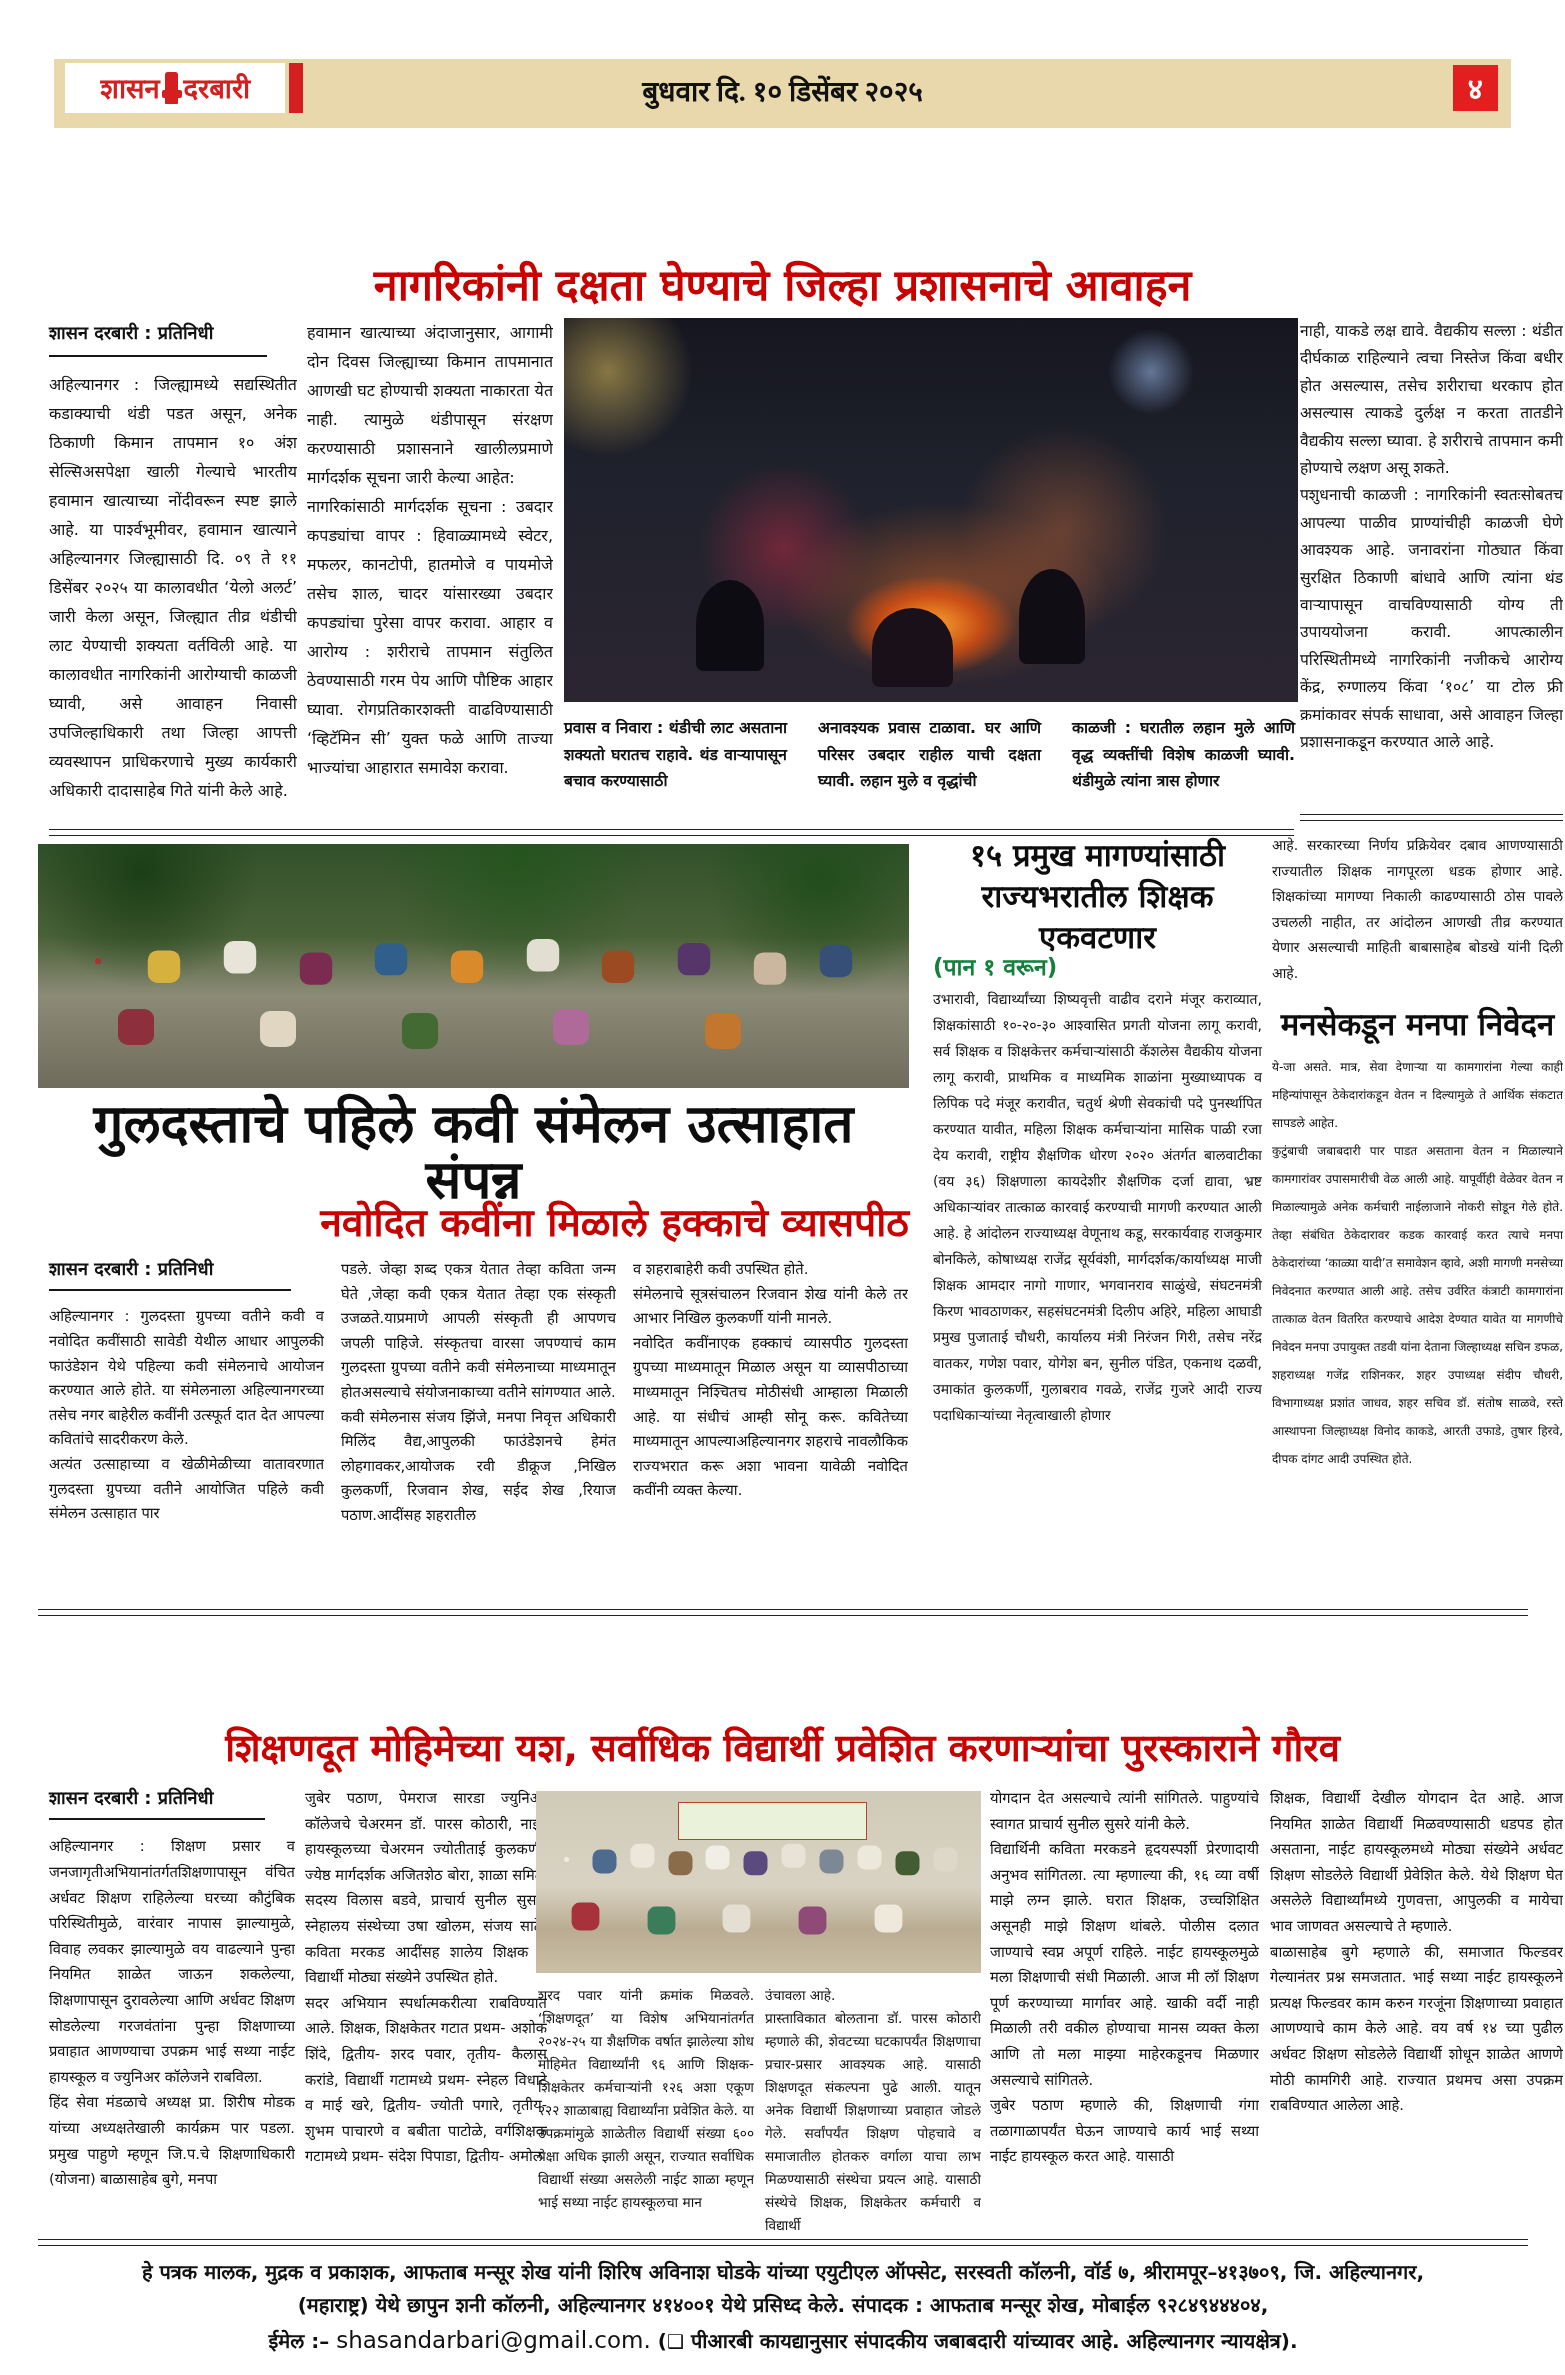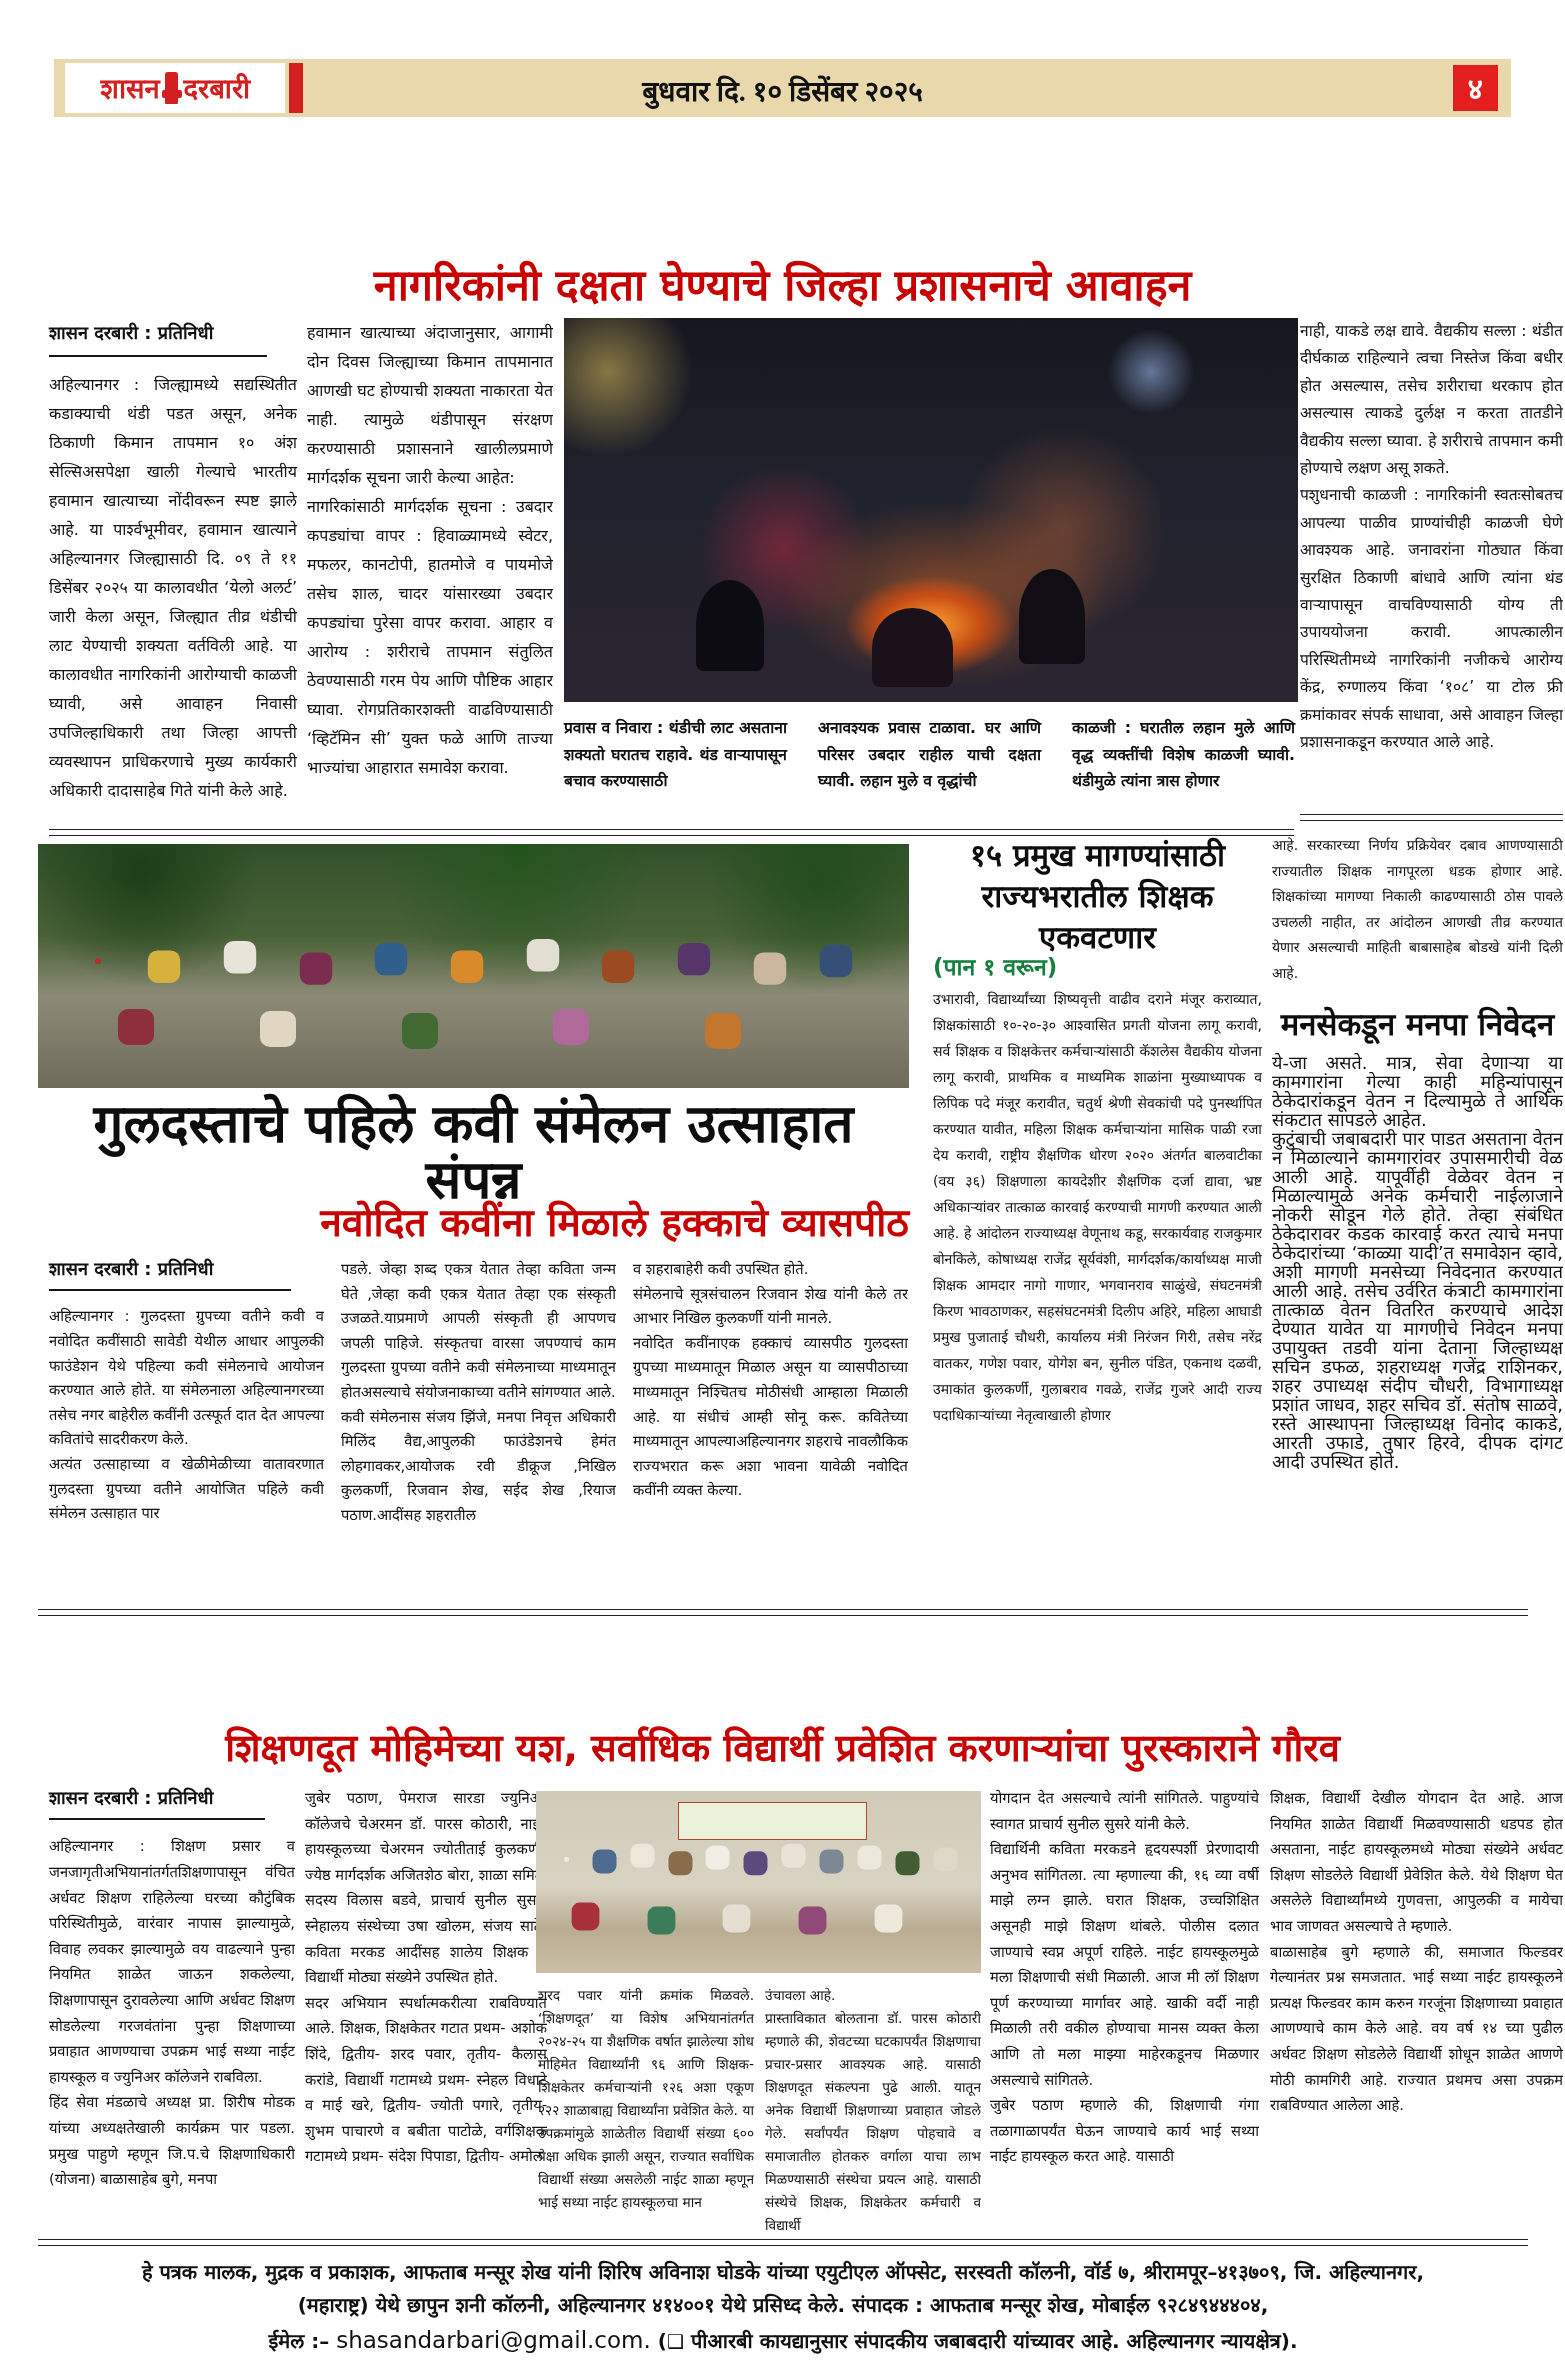--- a/index.html
+++ b/index.html
@@ -1,21 +1,21 @@
 <!DOCTYPE html>
 <html lang="mr" style="font-size:15px"><head>
 <meta charset="utf-8">
 <style>
   html,body{margin:0;padding:0;background:#ffffff;}
   .page{position:relative;width:1565px;height:2375px;background:#fff;overflow:hidden;
         font-family:"DejaVu Sans","Liberation Sans",sans-serif;color:#111;}
   .abs{position:absolute;}
 
   
-  .header-bar{left:54px;top:59px;width:1457px;height:58px;background:#e8d8ab;}
+  .header-bar{left:54px;top:59px;width:1457px;height:69px;background:#e8d8ab;}
   .logo-box{left:11.4px;top:3.8px;width:220px;height:50px;background:#fff;display:flex;align-items:center;justify-content:center;gap:5.7px;}
   .logo-text{color:#d31f1f;font-weight:800;font-size:27.4px;white-space:nowrap;}
   .throne{width:12.3px;height:32px;background:#d31f1f;border-radius:2.8px 2.8px 0.9px 0.9px;position:relative;}
   .throne:after{content:"";position:absolute;left:-3.8px;bottom:5.7px;width:20px;height:8.5px;background:#d31f1f;border-radius:1.9px;}
   .logo-red-bar{left:235px;top:3.8px;width:14px;height:50px;background:#d31f1f;}
   .header-date{left:0;top:12.3px;width:100%;text-align:center;font-size:28px;font-weight:700;font-family:Liberation Serif, serif;}
   .page-badge{right:13.2px;top:5.7px;width:45px;height:46px;background:#e31e1e;color:#fff;display:flex;align-items:center;justify-content:center;font-size:29px;font-weight:800;}
 
   
   .headline-xl{left:24.6px;top:132px;width:1516px;text-align:center;font-weight:800;font-size:70px;line-height:1.04;letter-spacing:-0.9px;color:#0d0d0d;}
@@ -62,21 +62,21 @@
   .g-cols{left:49px;top:1257px;width:859px;height:346px;display:flex;gap:17px;}
   .g-col{flex:1;font-size:14.7px;line-height:24.6px;}
 
   
   .t-headline{left:933px;top:835px;width:329px;text-align:center;font-weight:800;font-size:31px;line-height:1.33;color:#0d0d0d;}
   .t-note{left:933px;top:950px;width:329px;font-weight:800;font-size:23px;color:#15803d;}
   .t-col1{left:933px;top:986px;width:329px;height:617px;font-size:14px;line-height:26px;}
   .t-col2{left:1272px;top:833px;width:291px;height:770px;overflow:hidden;}
   .t-intro{font-size:14px;line-height:25.6px;}
   .t-subhead{font-size:31px;font-weight:800;text-align:center;margin:15px 0 9.5px 0;color:#0d0d0d;}
-  .t-body{font-size:18px;line-height:19px;}
+  .t-body{font-size:12px;line-height:28px;}
 
   
   .rule-3{left:38px;top:1609px;width:1490px;height:4.7px;border-top:1.9px solid #222;border-bottom:0.9px solid #222;}
   .headline-n{left:24.6px;top:1622px;width:1516px;text-align:center;font-weight:800;font-size:66px;line-height:1.0;color:#0d0d0d;}
   .subhead-n{left:24.6px;top:1720px;width:1516px;text-align:center;font-weight:800;font-size:38px;color:#c90000;}
   .n-col{font-size:14.7px;line-height:25.6px;}
   .n-col1{left:49px;top:1785px;width:246px;height:452px;}
   .n-col2{left:305px;top:1785px;width:242px;height:452px;}
   .photo3{left:536px;top:1791px;width:445px;height:182px;background:
      linear-gradient(180deg,#d0cab9 0%,#d9d3c3 52%,#b9ac92 76%,#cbc0a7 100%);}

